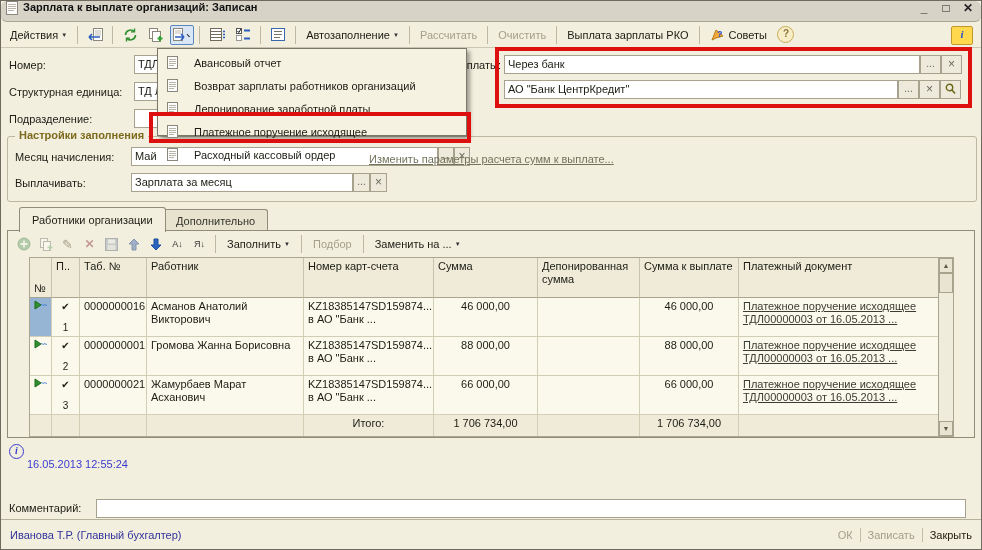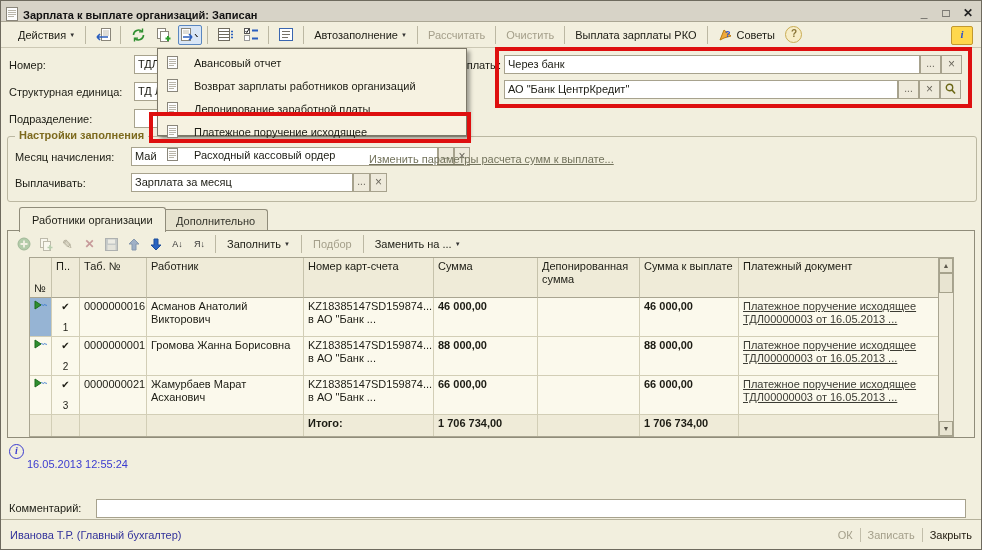--- a/index.html
+++ b/index.html
@@ -1,27 +1,27 @@
 <!DOCTYPE html>
 <html><head>
 <meta charset="utf-8">
 <style>
   html,body{margin:0;padding:0;background:#8c8c8c;}
   .win{position:relative;width:982px;height:550px;background:#f2efde;
        font-family:"Liberation Sans",sans-serif;font-size:11px;color:#1c1c14;
        border:1px solid #6e6a5e;box-sizing:border-box;overflow:hidden;}
   
   .titlebar{position:absolute;left:0;top:0;right:0;height:20px;background:#d7d3c7;
-            border-bottom:1px solid #aaa694;display:flex;align-items:flex-end;padding:0 5px;gap:5px;}
+            border-bottom:1px solid #aaa694;display:flex;align-items:flex-start;padding:0 5px;gap:5px;border-radius:6px;}
   .title{font-weight:bold;font-size:11px;color:#111;}
   .winbtns{margin-left:auto;display:flex;gap:6px;}
   .winbtn{width:16px;height:15px;text-align:center;line-height:14px;font-size:12px;color:#222;font-weight:bold;cursor:default;}
   
   .toolbar{position:absolute;left:0;top:21px;right:0;height:25px;display:flex;align-items:center;
-           padding:0 12px;gap:2px;border-bottom:1px solid #ccc8b4;}
+           padding:0 4px;gap:2px;border-bottom:1px solid #ccc8b4;}
   .tbtn{height:20px;display:flex;align-items:center;padding:0 5px;white-space:nowrap;color:#1c1c14;}
   .tbtn.dis{color:#a49f8a;}
   .ticon{width:24px;height:20px;display:flex;align-items:center;justify-content:center;}
   .ticon.pressed{background:#d9e6f6;border:1px solid #5a87c0;border-radius:2px;box-sizing:border-box;}
   .tsep{width:1px;height:18px;background:#bcb8a3;margin:0 3px;}
   .caret{font-size:6px;margin-left:3px;color:#333;}
   .infobtn{position:absolute;right:8px;top:25px;width:20px;height:17px;background:#ffd84d;
            border:1px solid #c2992f;border-radius:2px;color:#2a4fd0;font-family:"Liberation Serif",serif;
            font-style:italic;font-weight:bold;text-align:center;line-height:15px;}
   
@@ -47,21 +47,21 @@
          box-sizing:border-box;background:#f2efde;z-index:4;}
   .gridbar{position:absolute;left:6px;top:3px;height:20px;display:flex;align-items:center;gap:3px;}
   .gicon{width:19px;height:18px;display:flex;align-items:center;justify-content:center;}
   
   .table{position:absolute;left:21px;top:26px;width:909px;border:1px solid #a9a591;
          display:grid;grid-template-columns:22px 28px 67px 157px 130px 104px 102px 99px 200px;
          grid-template-rows:40px 39px 39px 39px 21px;background:#fbf9ec;}
   .tc{border-right:1px solid #d2ceb6;border-bottom:1px solid #d2ceb6;padding:2px 4px;overflow:hidden;
       line-height:13px;position:relative;box-sizing:border-box;}
   .hc{background:#efebd8;border-right:1px solid #c6c2ab;border-bottom:1px solid #a9a591;}
-  .num{text-align:left;font-weight:bold;}
+  .num{text-align:center;}
   .docl{color:#3c3c34;text-decoration:underline;display:block;white-space:nowrap;}
   .rownum{position:absolute;bottom:2px;left:0;right:0;text-align:center;}
   .subnum{position:absolute;bottom:2px;left:4px;border-top:0;}
   .total{background:#efebd8;border-bottom:0;}
   .chk{text-align:center;font-size:10px;}
   .scroll{position:absolute;left:930px;top:26px;width:16px;height:180px;background:#f0ecdb;
           border:1px solid #a9a591;box-sizing:border-box;}
   .sbtn{position:absolute;left:0;width:14px;height:15px;background:#e8e4d1;border:1px solid #a6a28c;
         box-sizing:border-box;text-align:center;font-size:7px;line-height:13px;color:#5c584c;}
   .sthumb{position:absolute;left:0;top:15px;width:14px;height:20px;background:#e8e4d1;border:1px solid #a6a28c;box-sizing:border-box;}

